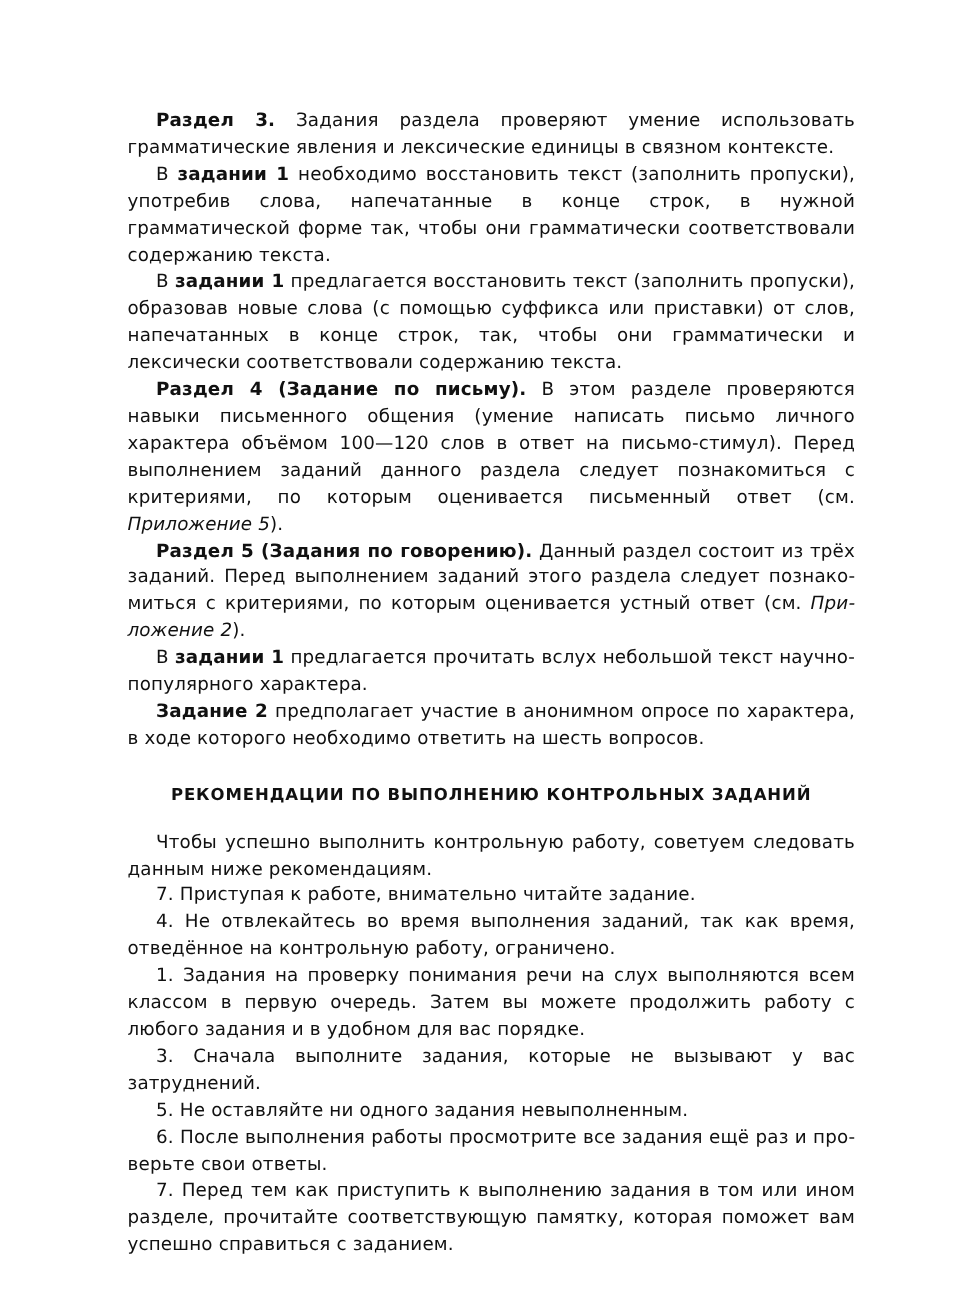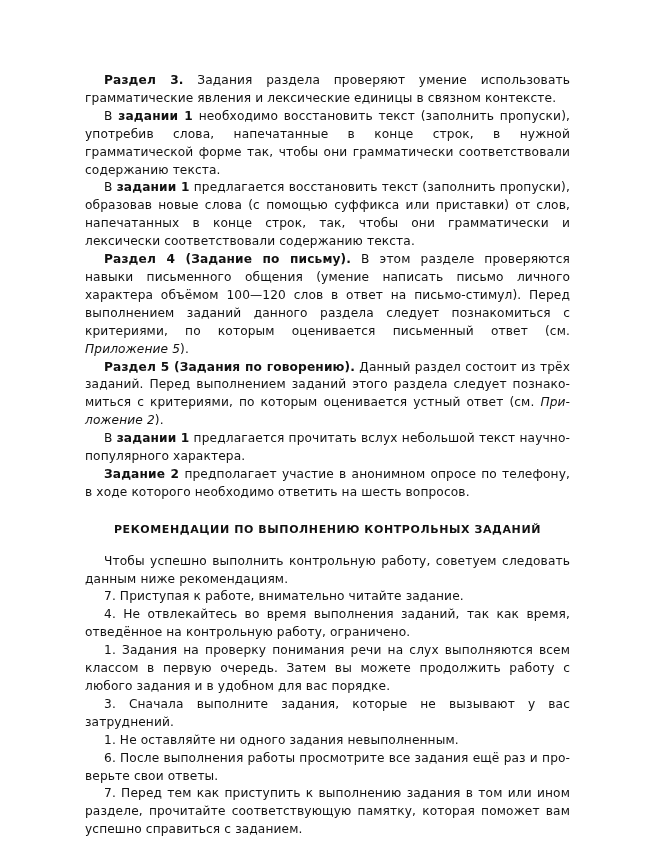--- a/index.html
+++ b/index.html
@@ -79,36 +79,36 @@
     <p class="para"><span>В </span><b>задании 1</b><span> необходимо восстановить текст (заполнить пропуски), упо­требив слова, напечатанные в конце строк, в нужной грамматической фор­ме так, чтобы они грамматически соответствовали содержанию текста.</span></p>
 
     <p class="para"><span>В </span><b>задании 1</b><span> предлагается восстановить текст (заполнить пропуски), об­разовав новые слова (с помощью суффикса или приставки) от слов, напе­чатанных в конце строк, так, чтобы они грамматически и лексически соот­ветствовали содержанию текста.</span></p>
 
     <p class="para"><b>Раздел 4 (Задание по письму).</b><span> В этом разделе проверяются навыки письменного общения (умение написать письмо личного характера объ­ёмом 100—120 слов в ответ на письмо-стимул). Перед выполнением за­даний данного раздела следует познакомиться с критериями, по которым оценивается письменный ответ (см. </span><i>Приложение 5</i><span>).</span></p>
 
     <p class="para"><b>Раздел 5 (Задания по говорению).</b><span> Данный раздел состоит из трёх заданий. Перед выполнением заданий этого раздела следует познако­миться с критериями, по которым оценивается устный ответ (см. </span><i>При­ложение 2</i><span>).</span></p>
 
     <p class="para"><span>В </span><b>задании 1</b><span> предлагается прочитать вслух небольшой текст научно-по­пулярного характера.</span></p>
 
-    <p class="para"><b>Задание 2</b><span> предполагает участие в анонимном опросе по телефону, в ходе которого необходимо ответить на шесть вопросов.</span></p>
+    <p class="para"><b>Задание 2</b><span> предполагает участие в анонимном опросе по характера, в ходе которого необходимо ответить на шесть вопросов.</span></p>
 
 
     <div class="gap-before-heading"></div>
 
     <h2 class="section-heading">РЕКОМЕНДАЦИИ ПО ВЫПОЛНЕНИЮ КОНТРОЛЬНЫХ ЗАДАНИЙ</h2>
 
     <div class="gap-after-heading"></div>
 
     <p class="para">Чтобы успешно выполнить контрольную работу, советуем следовать дан­ным ниже рекомендациям.</p>
 
     <p class="para">7. Приступая к работе, внимательно читайте задание.</p>
     <p class="para">4. Не отвлекайтесь во время выполнения заданий, так как время, отве­дённое на контрольную работу, ограничено.</p>
     <p class="para">1. Задания на проверку понимания речи на слух выполняются всем классом в первую очередь. Затем вы можете продолжить работу с любого задания и в удобном для вас порядке.</p>
     <p class="para">3. Сначала выполните задания, которые не вызывают у вас затруднений.</p>
-    <p class="para">1. Не оставляйте ни одного задания невыполненным.</p>
+    <p class="para">5. Не оставляйте ни одного задания невыполненным.</p>
     <p class="para">6. После выполнения работы просмотрите все задания ещё раз и про­верьте свои ответы.</p>
     <p class="para">7. Перед тем как приступить к выполнению задания в том или ином раз­деле, прочитайте соответствующую памятку, которая поможет вам успешно справиться с заданием.</p>
 
   </div>
 
   <div class="footer">
     
     
     
   </div>

